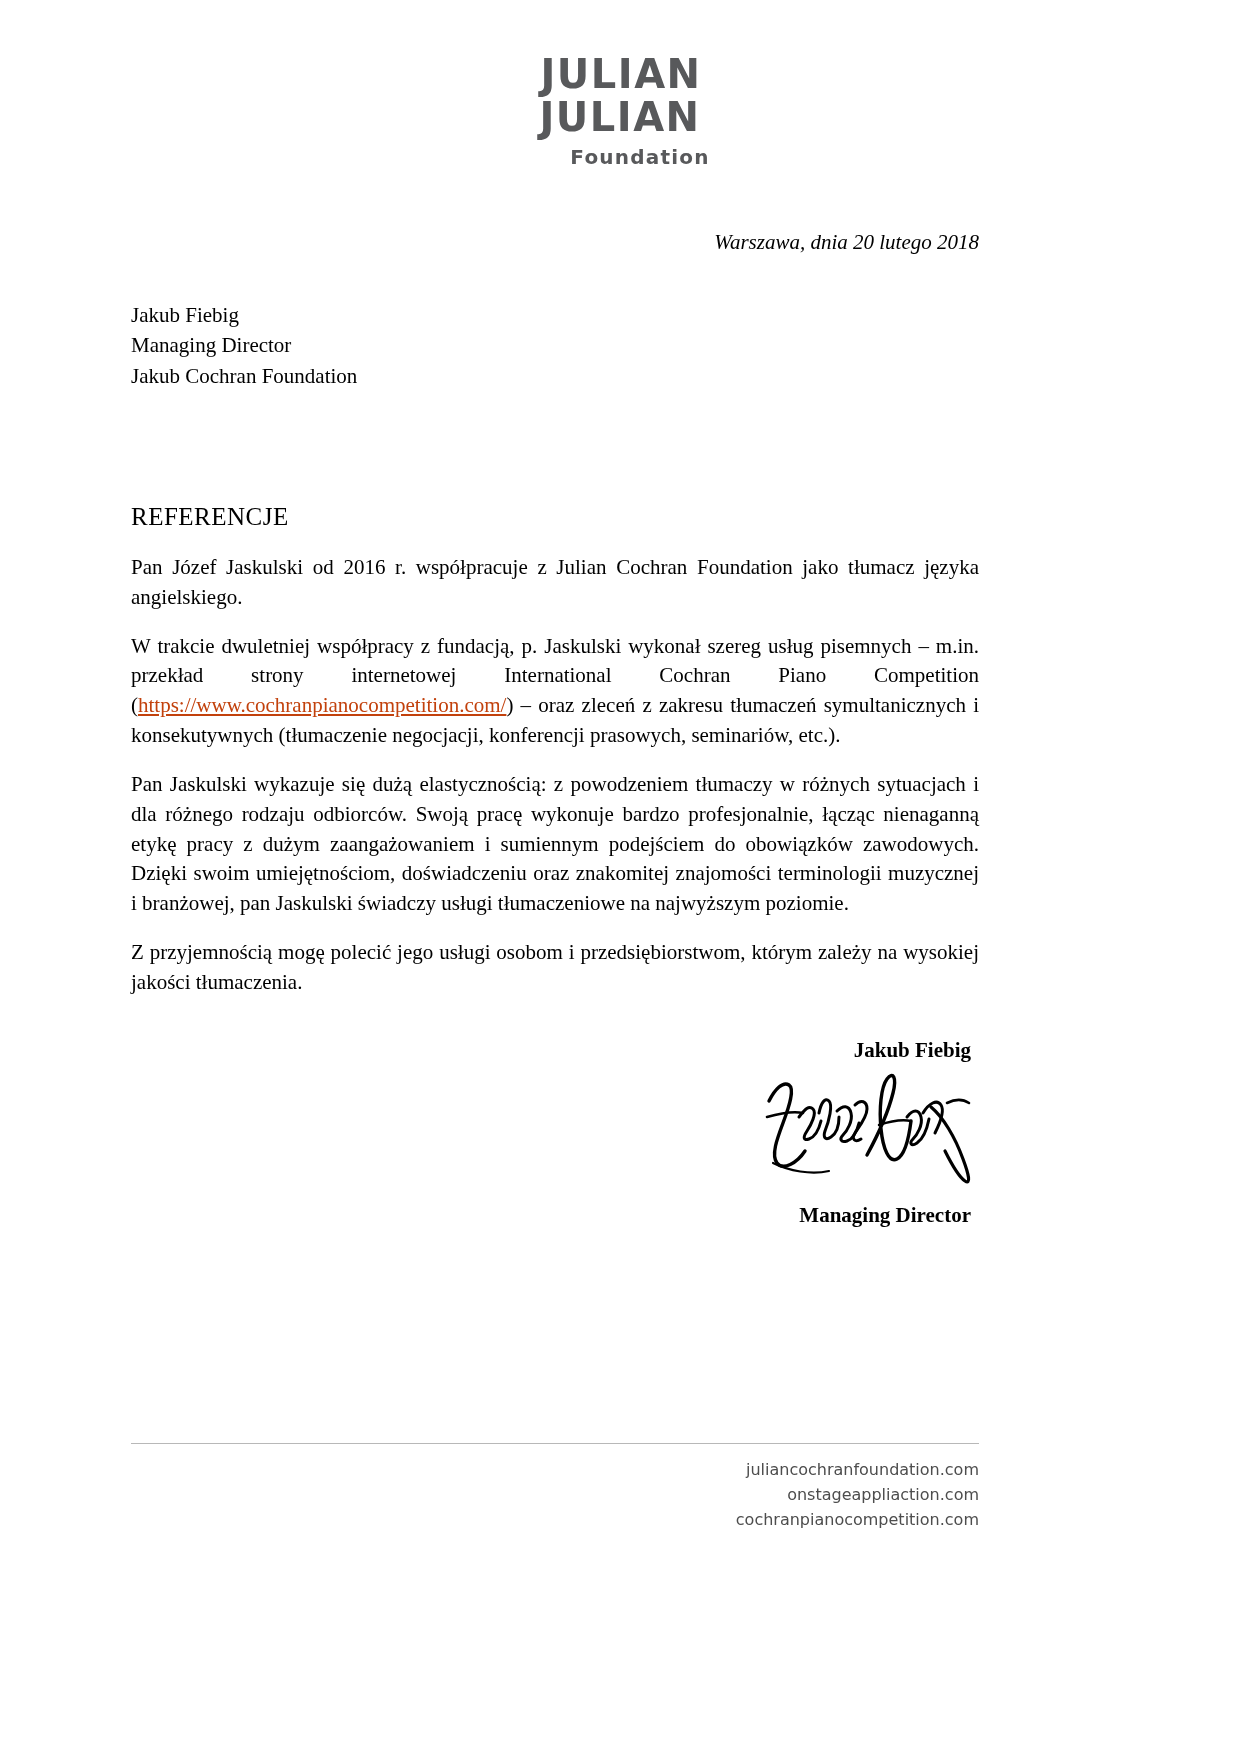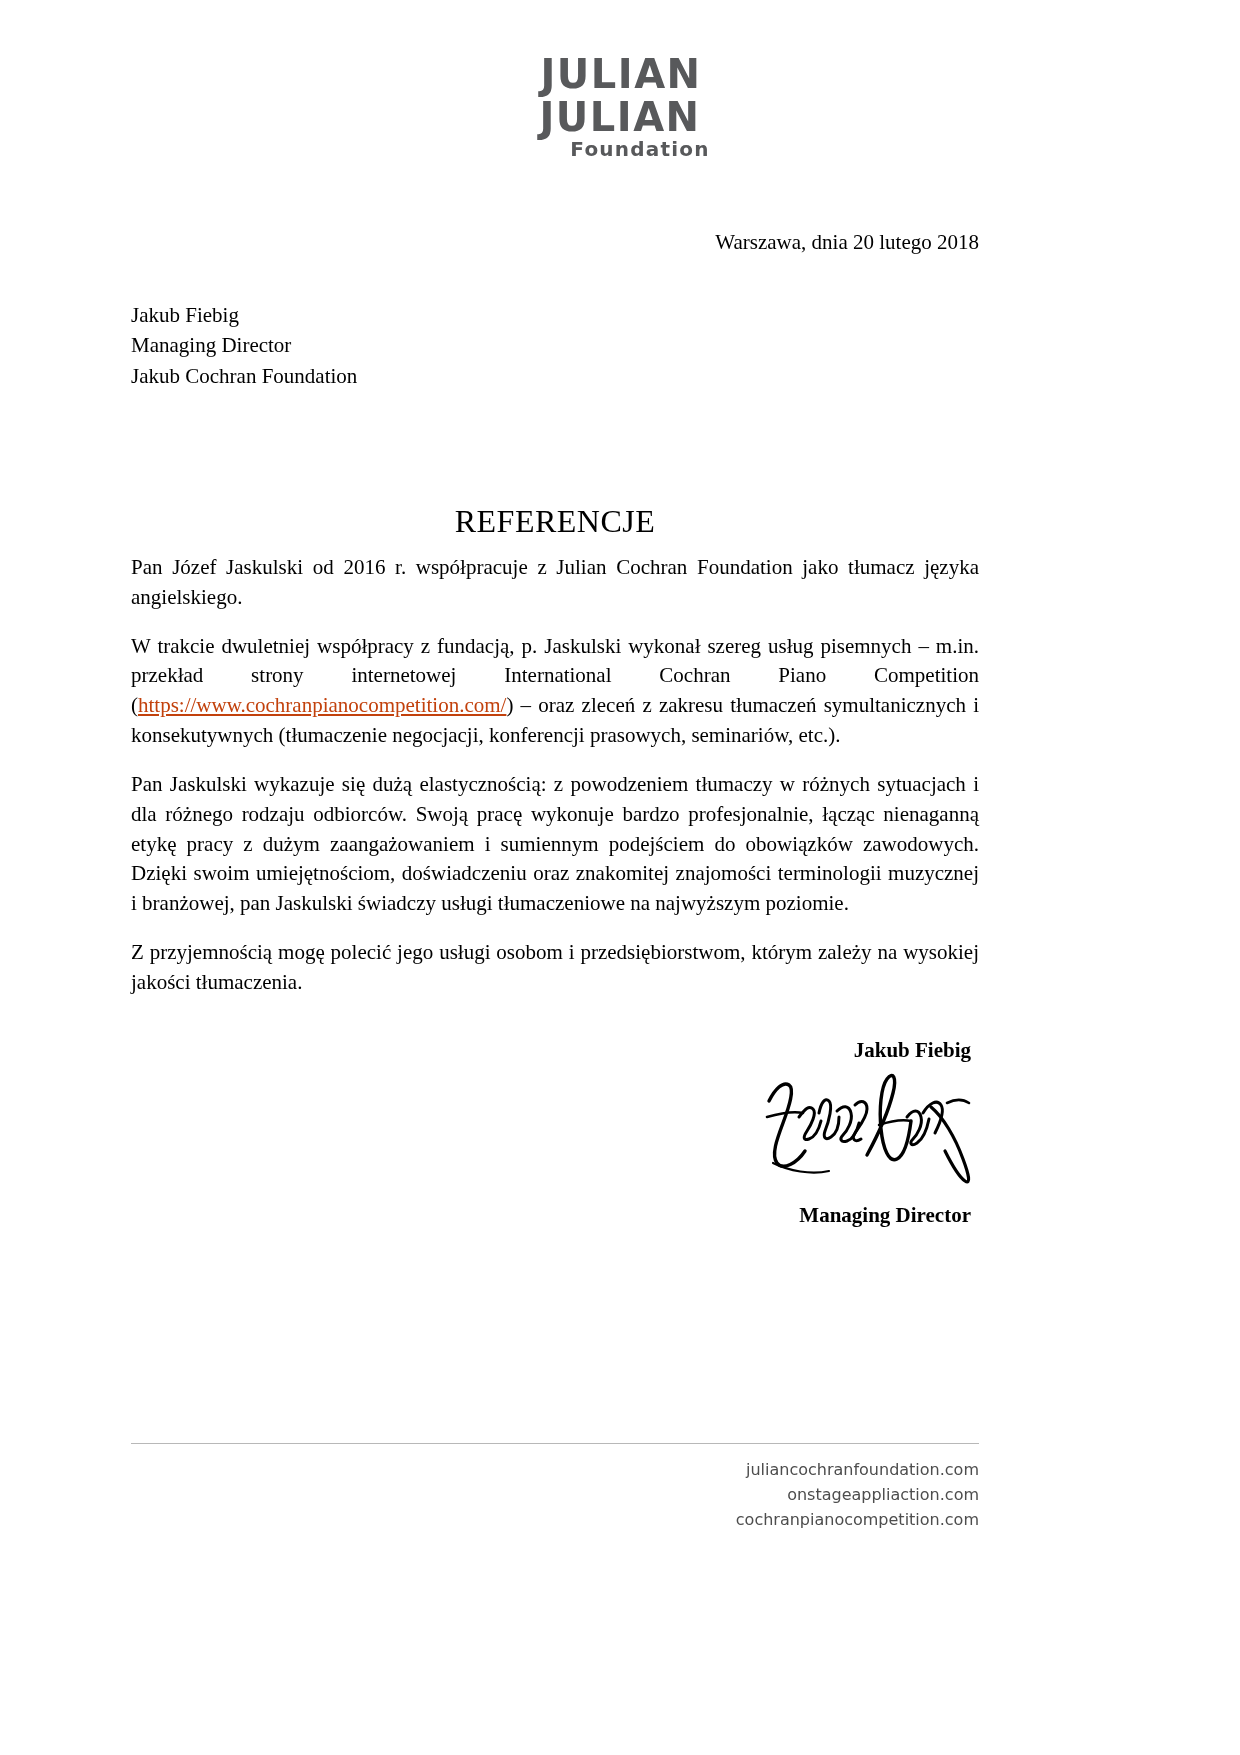--- a/index.html
+++ b/index.html
@@ -45,50 +45,52 @@
   .logo-line2 {
     font-size: 40px;
     margin-top: 4px;
   }
   .logo-line3 {
     font-family: "DejaVu Sans", "Liberation Sans", sans-serif;
     font-weight: 700;
     color: #58595b;
     font-size: 20px;
     letter-spacing: 1.2px;
+    margin-top: 8px;
     padding-left: 40px;
   }
 
   .date-line {
     position: absolute;
     top: 228px;
     left: 131px;
     width: 848px;
     text-align: right;
     font-size: 21px;
     line-height: 1.35;
+    font-style: italic;
   }
 
   .recipient {
     position: absolute;
     top: 300px;
     left: 131px;
     width: 500px;
     font-size: 21px;
     line-height: 1.45;
   }
   .recipient div { white-space: nowrap; }
 
   .doc-title {
     position: absolute;
     top: 503px;
     left: 131px;
     width: 848px;
-    text-align: center;
-    font-size: 32px;
+    text-align: left;
+    font-size: 25px;
     letter-spacing: 0.5px;
   }
 
   .paragraphs {
     position: absolute;
     top: 553px;
     left: 131px;
     width: 848px;
     font-size: 21px;
     line-height: 1.42;

